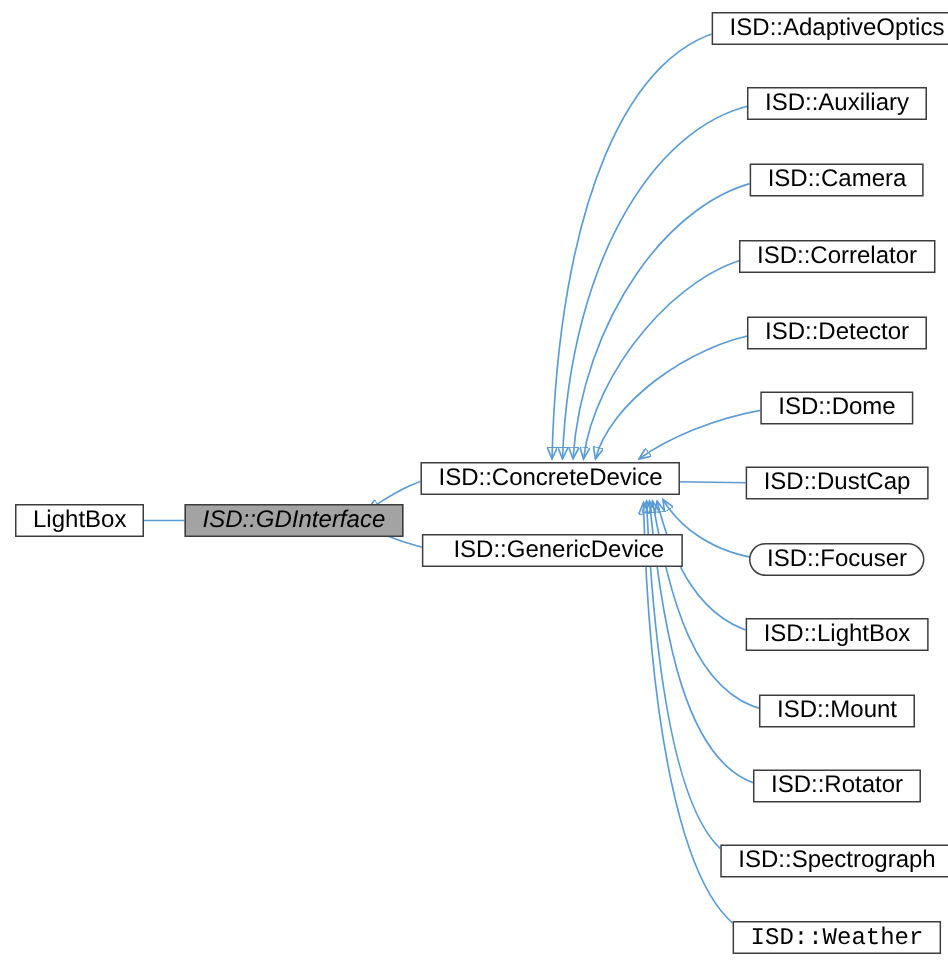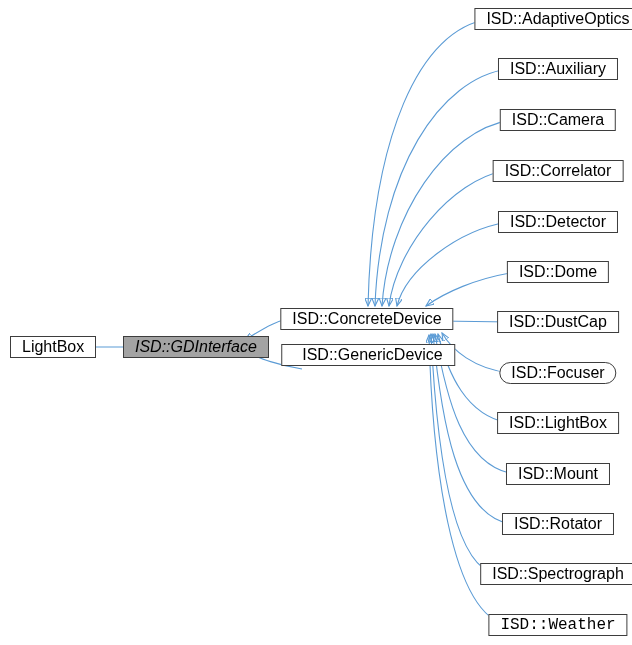--- a/index.html
+++ b/index.html
@@ -83,21 +83,21 @@
     <path d="M496,574 C450,566 436,438 431,334" marker-end="url(#arrow)"></path>
     <path d="M508,625 C450,616 432,458 429,335" marker-end="url(#arrow)"></path>
   </svg>
 
   <div class="node" style="left:10px; top:336px;">LightBox</div>
 
   <div class="node current" style="left:123px; top:336px;">ISD::GDInterface</div>
 
   <div class="node centered" style="left:367px; top:308px;">ISD::ConcreteDevice</div>
 
-  <div class="node centered" style="left:368px; top:344px;padding-left:20px;">ISD::GenericDevice</div>
+  <div class="node centered" style="left:368px; top:356px;padding-left:20px;">ISD::GenericDevice</div>
 
   <div class="node rightcol" style="top:8px;">ISD::AdaptiveOptics</div>
   <div class="node rightcol" style="top:58px;">ISD::Auxiliary</div>
   <div class="node rightcol" style="top:109px;">ISD::Camera</div>
   <div class="node rightcol" style="top:160px;">ISD::Correlator</div>
   <div class="node rightcol" style="top:211px;">ISD::Detector</div>
   <div class="node rightcol" style="top:261px;">ISD::Dome</div>
   <div class="node rightcol" style="top:311px;">ISD::DustCap</div>
   <div class="node rightcol" style="top:362px;border-radius:11px;">ISD::Focuser</div>
   <div class="node rightcol" style="top:412px;">ISD::LightBox</div>

